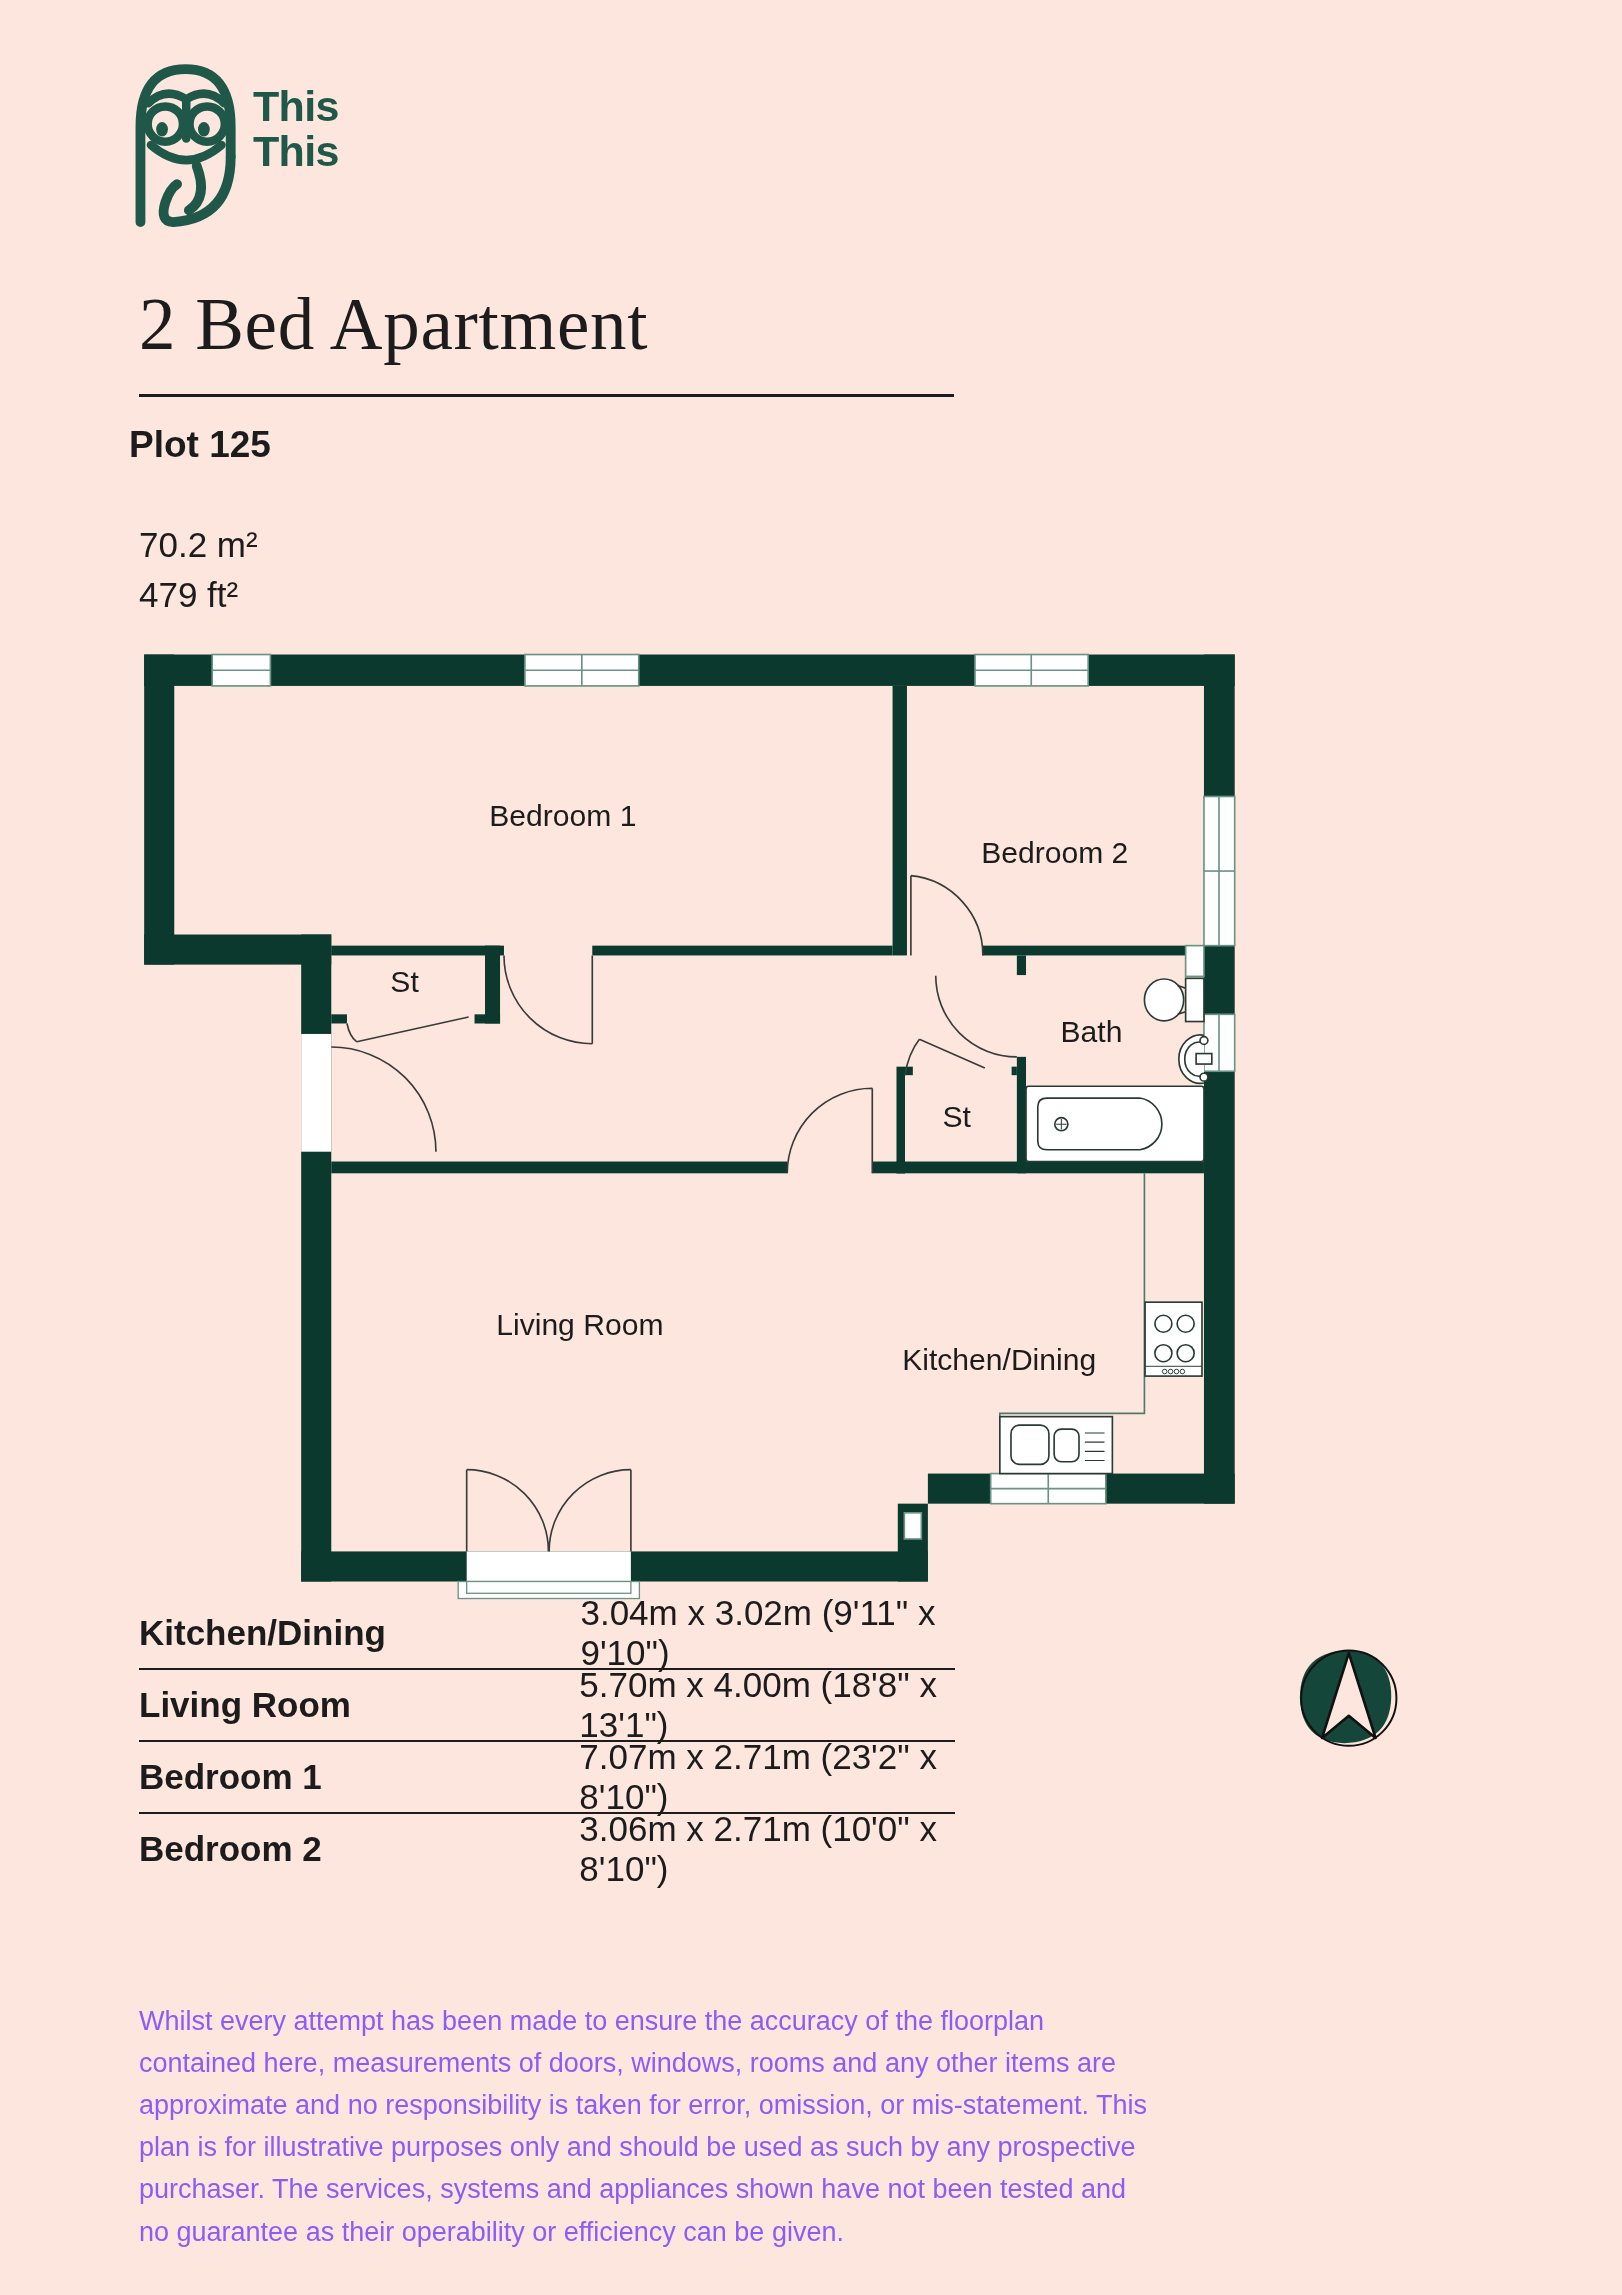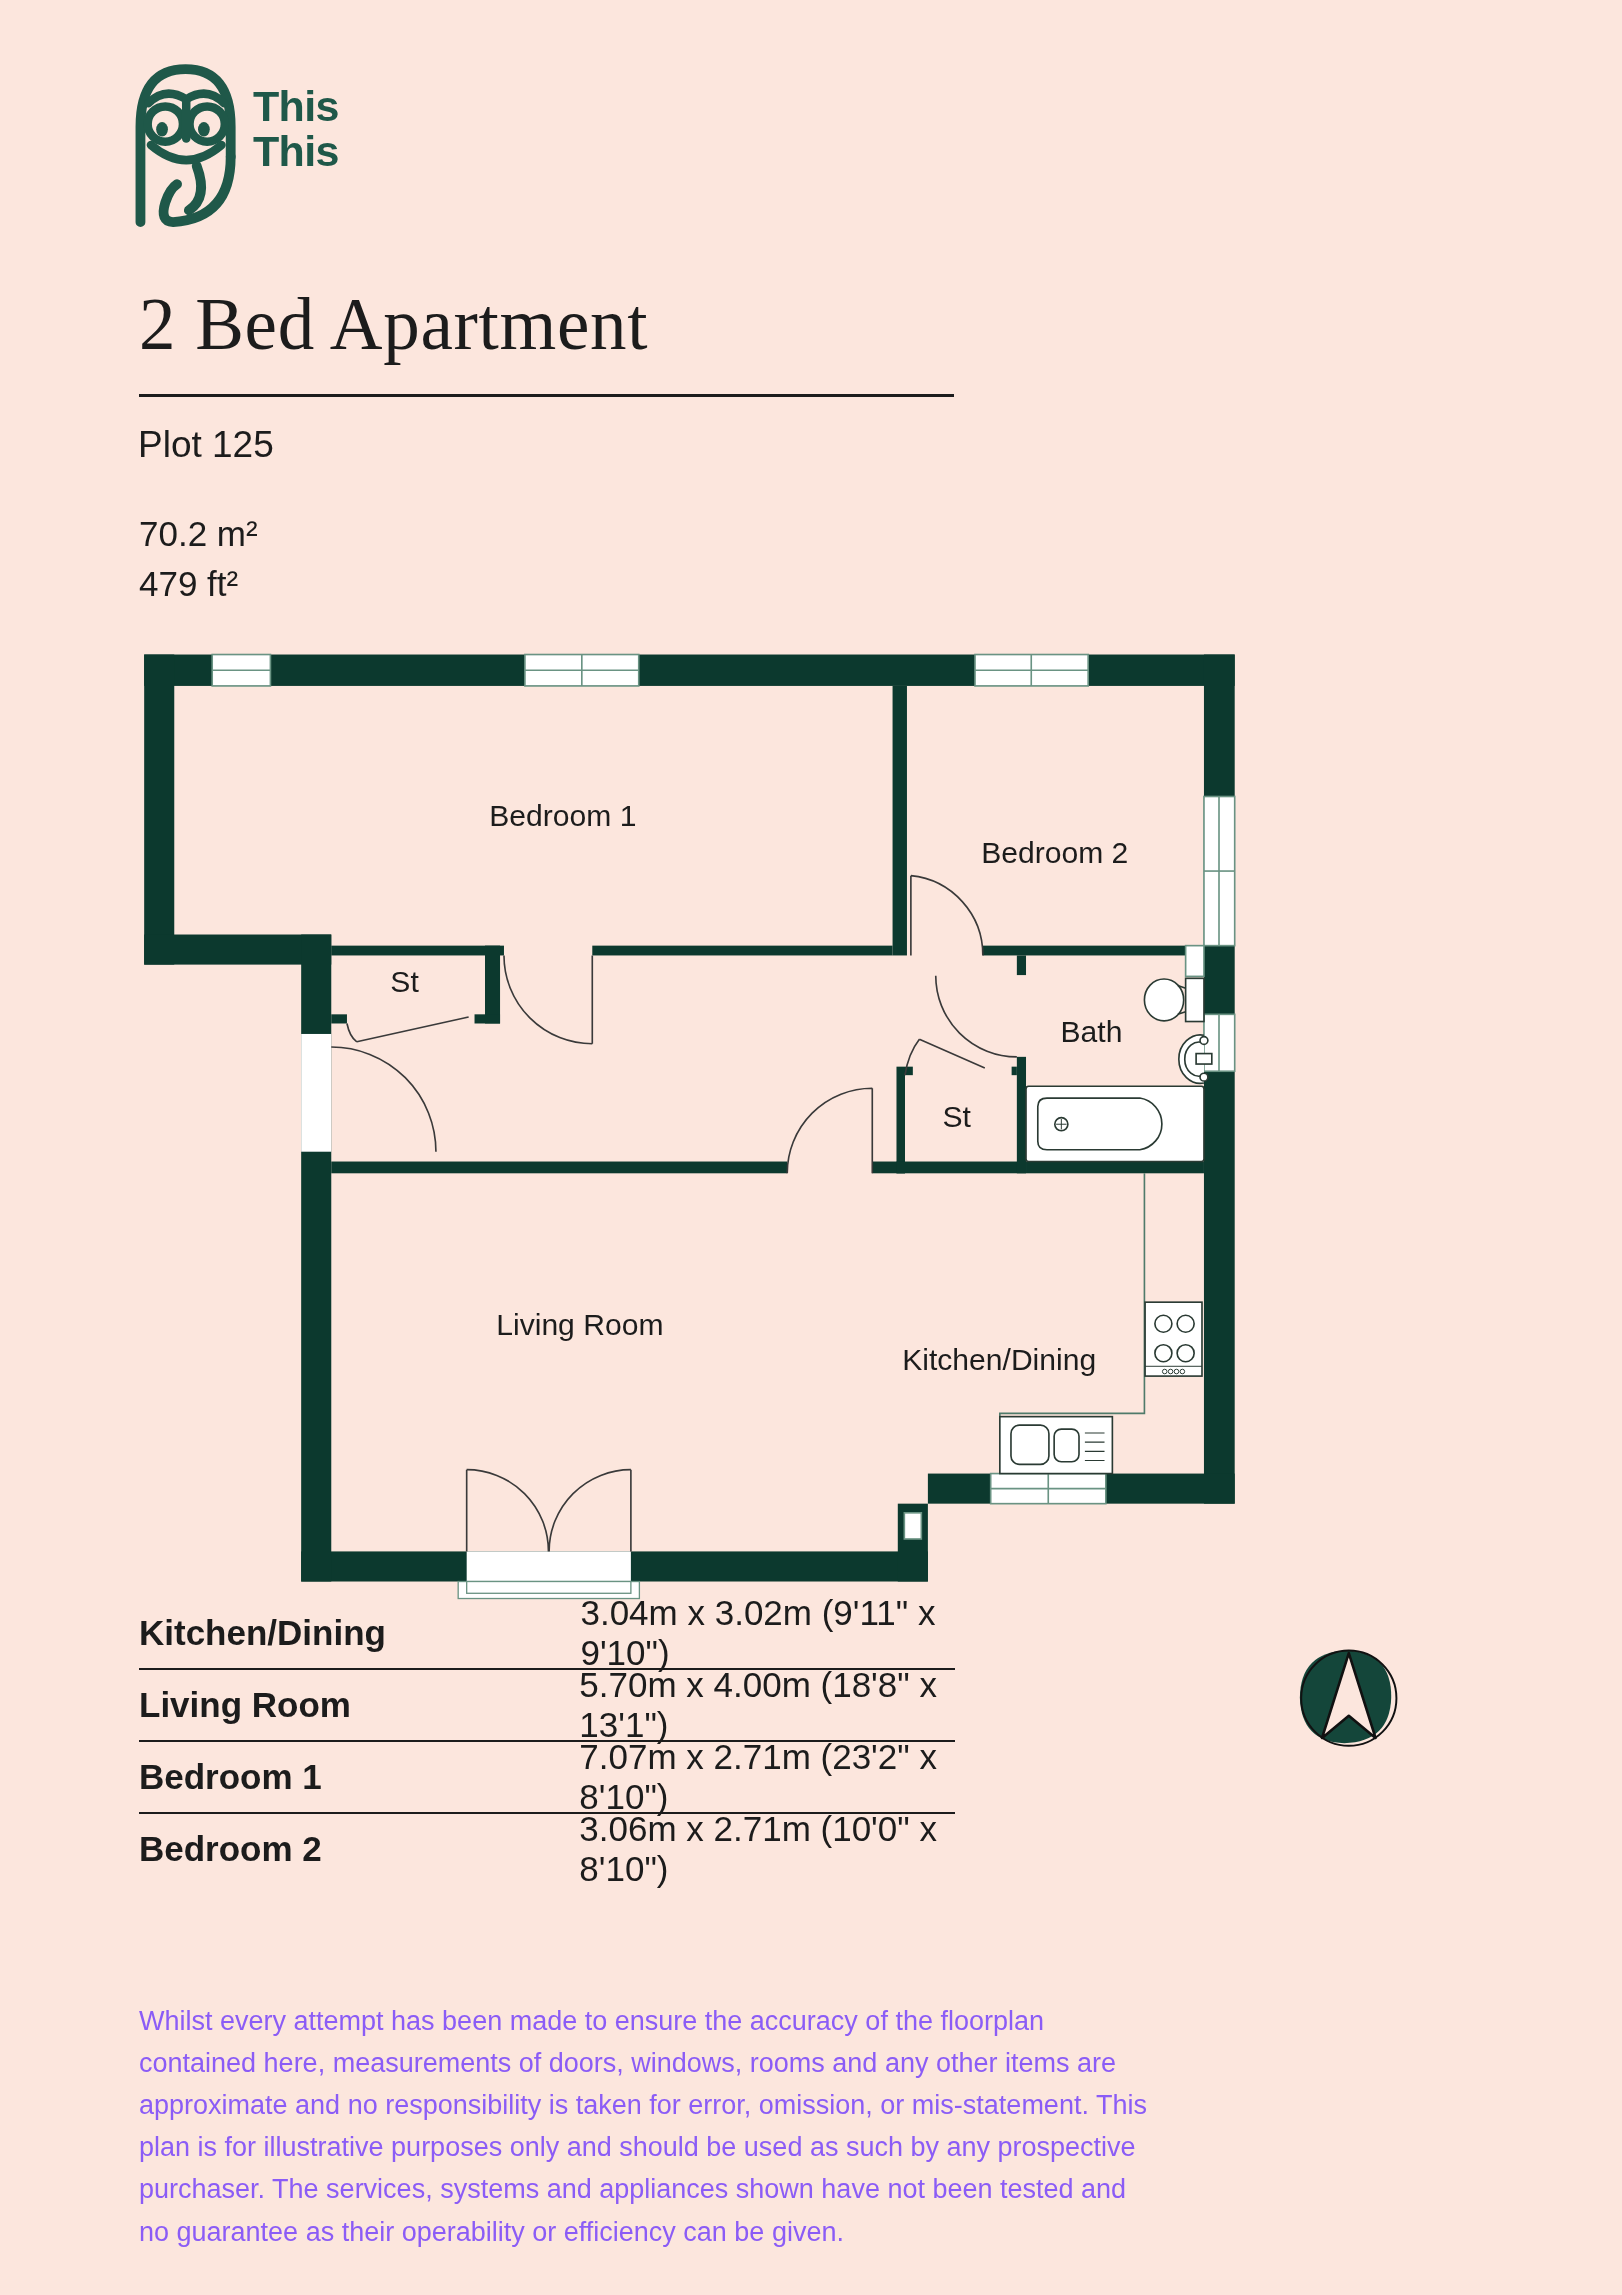--- a/index.html
+++ b/index.html
@@ -9,22 +9,22 @@
     font-family:"Liberation Sans", sans-serif;
   }
   .abs{position:absolute;}
   
   #brand-logo{left:131px;top:60px;width:406px;height:170px;}
   .wordmark{left:253px;top:84px;font-size:43px;line-height:1.04;font-weight:700;
     color:#1f5849;letter-spacing:-0.7px;}
   #page-title{left:139px;top:283px;font-family:"Liberation Serif", serif;
     font-size:73px;font-weight:500;letter-spacing:0.7px;color:#1c1c1c;}
   #title-rule{left:139px;top:394px;width:815px;height:3.3px;background:#1c1c1c;}
-  #plot-label{left:138px;top:424px;font-size:37px;font-weight:400;}
-  #area-block{left:139px;top:509px;font-size:35px;line-height:1.42;font-weight:500;}
+  #plot-label{left:129px;top:424px;font-size:37px;font-weight:700;}
+  #area-block{left:139px;top:520px;font-size:35px;line-height:1.42;font-weight:500;}
   
   #floorplan{left:118px;top:615px;width:1171px;height:1008px;}
   .room-label{font-family:"Liberation Sans", sans-serif;font-size:46px;font-weight:500;
     fill:#1c1c1c;}
   
   #dim-table{left:139px;top:1598px;width:816px;}
   .dim-row{display:flex;align-items:center;height:70px;}
   .dim-row.bordered{border-bottom:2px solid #1c1c1c;}
   .dim-name{width:535px;font-size:35px;font-weight:700;}
   .dim-size{font-size:35px;font-weight:400;}

